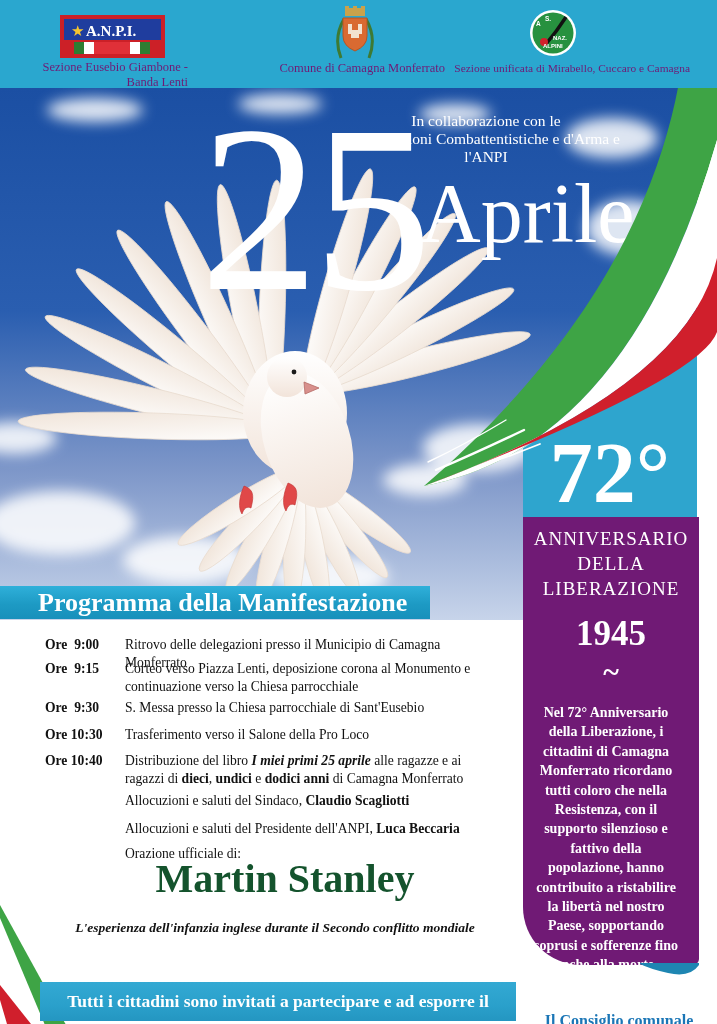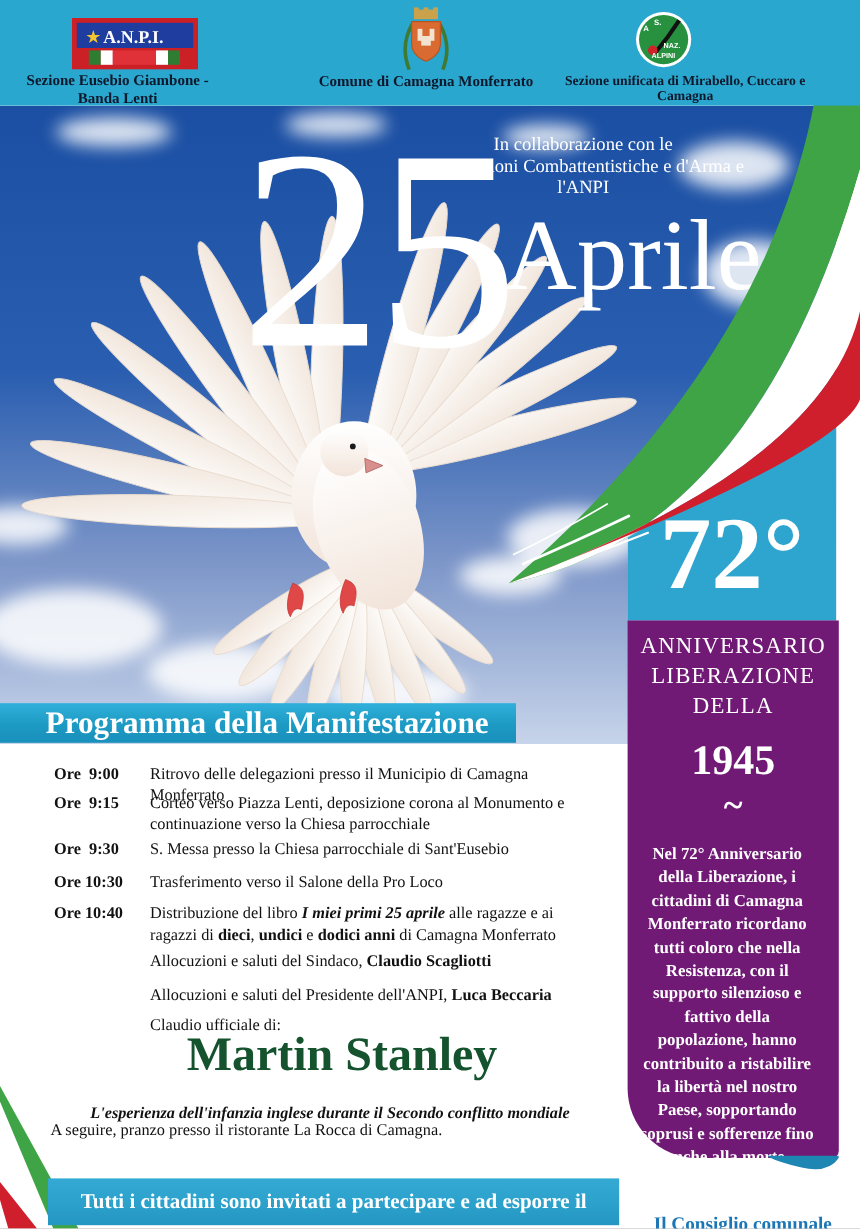--- a/index.html
+++ b/index.html
@@ -1,39 +1,39 @@
 <!DOCTYPE html>
 <html><head>
 <meta charset="utf-8">
 <style>
   * { margin:0; padding:0; box-sizing:border-box; }
   body { background:#888; font-family:"Liberation Serif", serif; }
   .page { position:relative; width:717px; height:1024px; background:#ffffff; overflow:hidden; margin:0 auto; }
 
   
   .header { position:absolute; left:0; top:0; width:717px; height:88px; background:#2AA7CF; z-index:5; }
-  .cap { position:absolute; color:#0f172a; font-weight:bold; text-align:center; font-size:12.5px; }
+  .cap { position:absolute; color:#701a75; font-weight:normal; text-align:right; font-size:12.5px; }
   .cap1 { left:8px;  top:60px; width:180px; }
   .cap2 { left:265px; top:61px; width:180px; }
   .cap3 { left:452px; top:62px; width:238px; font-size:11.4px; }
   .logo { position:absolute; }
 
   
   .hero { position:absolute; left:0; top:88px; z-index:1; }
   .collab { position:absolute; left:330px; top:112px; width:312px; text-align:center;
             color:#fff; font-size:15.5px; line-height:18px; z-index:3; }
   .title-num { position:absolute; left:200px; top:96px; color:#fff; font-size:238px; line-height:0.95;
                z-index:3; letter-spacing:-6px; }
   .title-month { position:absolute; left:420px; top:172px; color:#fff; font-size:84px; line-height:1; z-index:3;text-align:right; }
 
   
   .panel-light { position:absolute; left:523px; top:345px; width:174px; height:172px; background:#2EA5CE;
                  clip-path:polygon(0 60%, 100% 0, 100% 100%, 0 100%); z-index:2;
                  display:flex; align-items:flex-end; justify-content:center; }
-  .panel-light .num { color:#fff; font-weight:bold; font-size:86px; line-height:0.98; padding-bottom:14px; }
+  .panel-light .num { color:#fff; font-weight:bold; font-size:86px; line-height:0.98; padding-bottom:2px; }
   .panel-dark { position:absolute; left:523px; top:517px; width:176px; height:448px; background:#701a75;
                 border-radius:0 0 6px 58px; z-index:2; color:#fff; text-align:center; }
   .pd-title { font-size:19px; letter-spacing:1px; line-height:25px; margin-top:9px; }
   .pd-year { font-size:35px; font-weight:bold; line-height:1; }
   .pd-y1 { margin-top:15px; }
   .pd-tilde { font-size:30px; font-weight:bold; line-height:30px; margin:6px 0 2px 0; }
   .pd-msg { font-size:14px; font-weight:bold; line-height:19.4px; padding:14px 20px 0 10px; }
   .panel-tail { position:absolute; left:640px; top:963px; z-index:2; }
   .consiglio { position:absolute; left:521px; top:1012px; width:196px; text-align:center;
                color:#1B76B6; font-weight:bold; font-size:16px; z-index:3; }
@@ -200,22 +200,22 @@
   </div>
   <div class="title-num">25</div>
   <div class="title-month">Aprile</div>
 
   <div class="panel-light">
     <div class="num">72°</div>
   </div>
   <div class="panel-dark">
     <div class="pd-title">
       <div>ANNIVERSARIO</div>
+      <div>DELLA</div>
       <div>LIBERAZIONE</div>
-      <div>DELLA</div>
     </div>
     <div class="pd-year pd-y1">1945</div>
     <div class="pd-tilde">~</div>
     <div class="pd-msg">Nel 72° Anniversario della Liberazione, i cittadini di Camagna Monferrato ricordano tutti coloro che nella Resistenza, con il supporto silenzioso e fattivo della popolazione, hanno contribuito a ristabilire la libertà nel nostro Paese, sopportando soprusi e sofferenze fino anche alla morte.</div>
   </div>
   <svg class="panel-tail" width="59" height="17" viewBox="0 0 59 17">
     <path d="M0,0 H59 V2 Q50,15 28,10 Q10,6 0,1 Z" fill="#1E86B2"></path>
   </svg>
   <div class="consiglio">Il Consiglio comunale</div>
 
@@ -254,25 +254,24 @@
     <span class="time">Ore 10:40</span>
     <span class="desc"><span>Distribuzione del libro </span><span class="bi">I miei primi 25 aprile</span><span> alle ragazze e ai ragazzi di </span><span class="b">dieci</span><span>, </span><span class="b">undici</span><span> e </span><span class="b">dodici anni</span><span> di Camagna Monferrato</span></span>
   </div>
   <div class="prow" style="top:792px;">
     <span class="desc"><span>Allocuzioni e saluti del Sindaco, </span><span class="b">Claudio Scagliotti</span></span>
   </div>
   <div class="prow" style="top:820px;">
     <span class="desc"><span>Allocuzioni e saluti del Presidente dell'ANPI, </span><span class="b">Luca Beccaria</span></span>
   </div>
   <div class="prow" style="top:845px;">
-    <span class="desc">Claudio ufficiale di:</span>
+    <span class="desc">Orazione ufficiale di:</span>
   </div>
   <div class="speaker">Martin Stanley</div>
   <div class="speaker-sub">L'esperienza dell'infanzia inglese durante il Secondo conflitto mondiale</div>
-  <div class="closing">A seguire, pranzo presso il ristorante La Rocca di Camagna.</div>
 
   <svg class="corner-stripes" width="120" height="144" viewBox="0 0 120 144">
     <polygon points="0,25 65.5,144 44.5,144 0,38" fill="#3EA445"></polygon>
     <polygon points="0,105 31,144 7,144 0,120" fill="#D01F2C"></polygon>
   </svg>
   <div class="bottom-banner">
     <span>Tutti i cittadini sono invitati a partecipare e ad esporre il tricolore</span>
   </div>
 
 </div>

